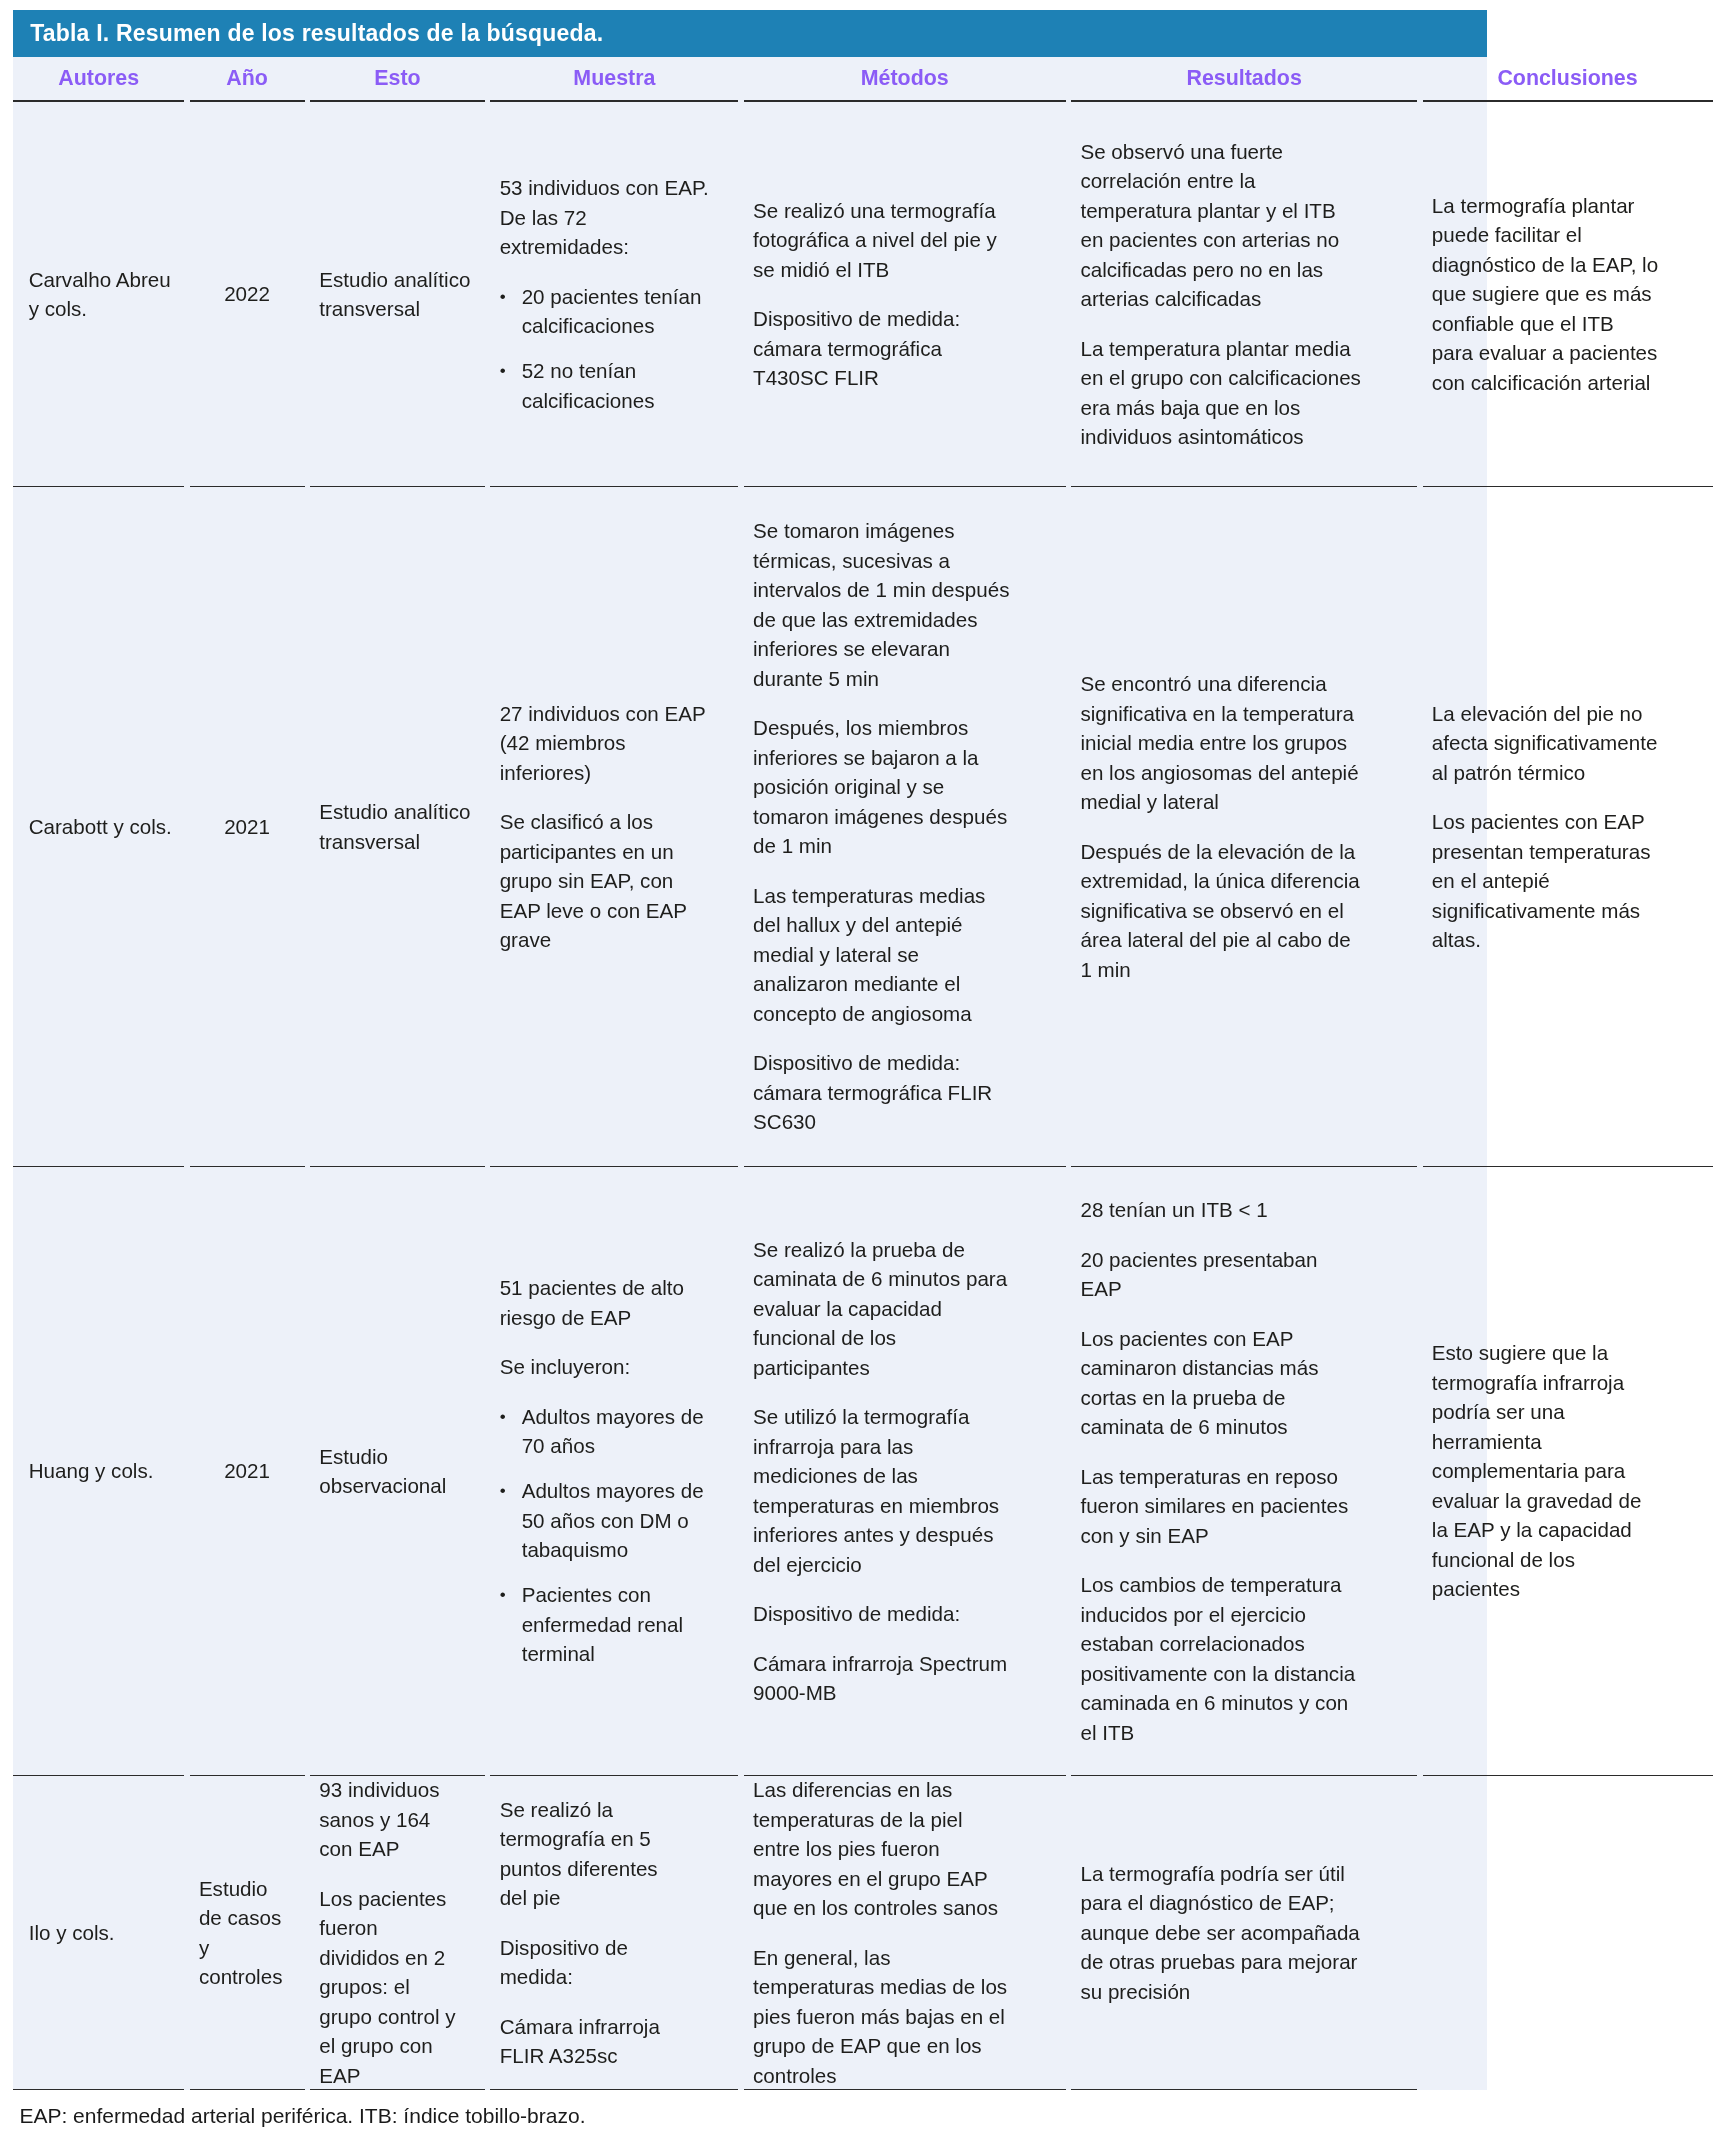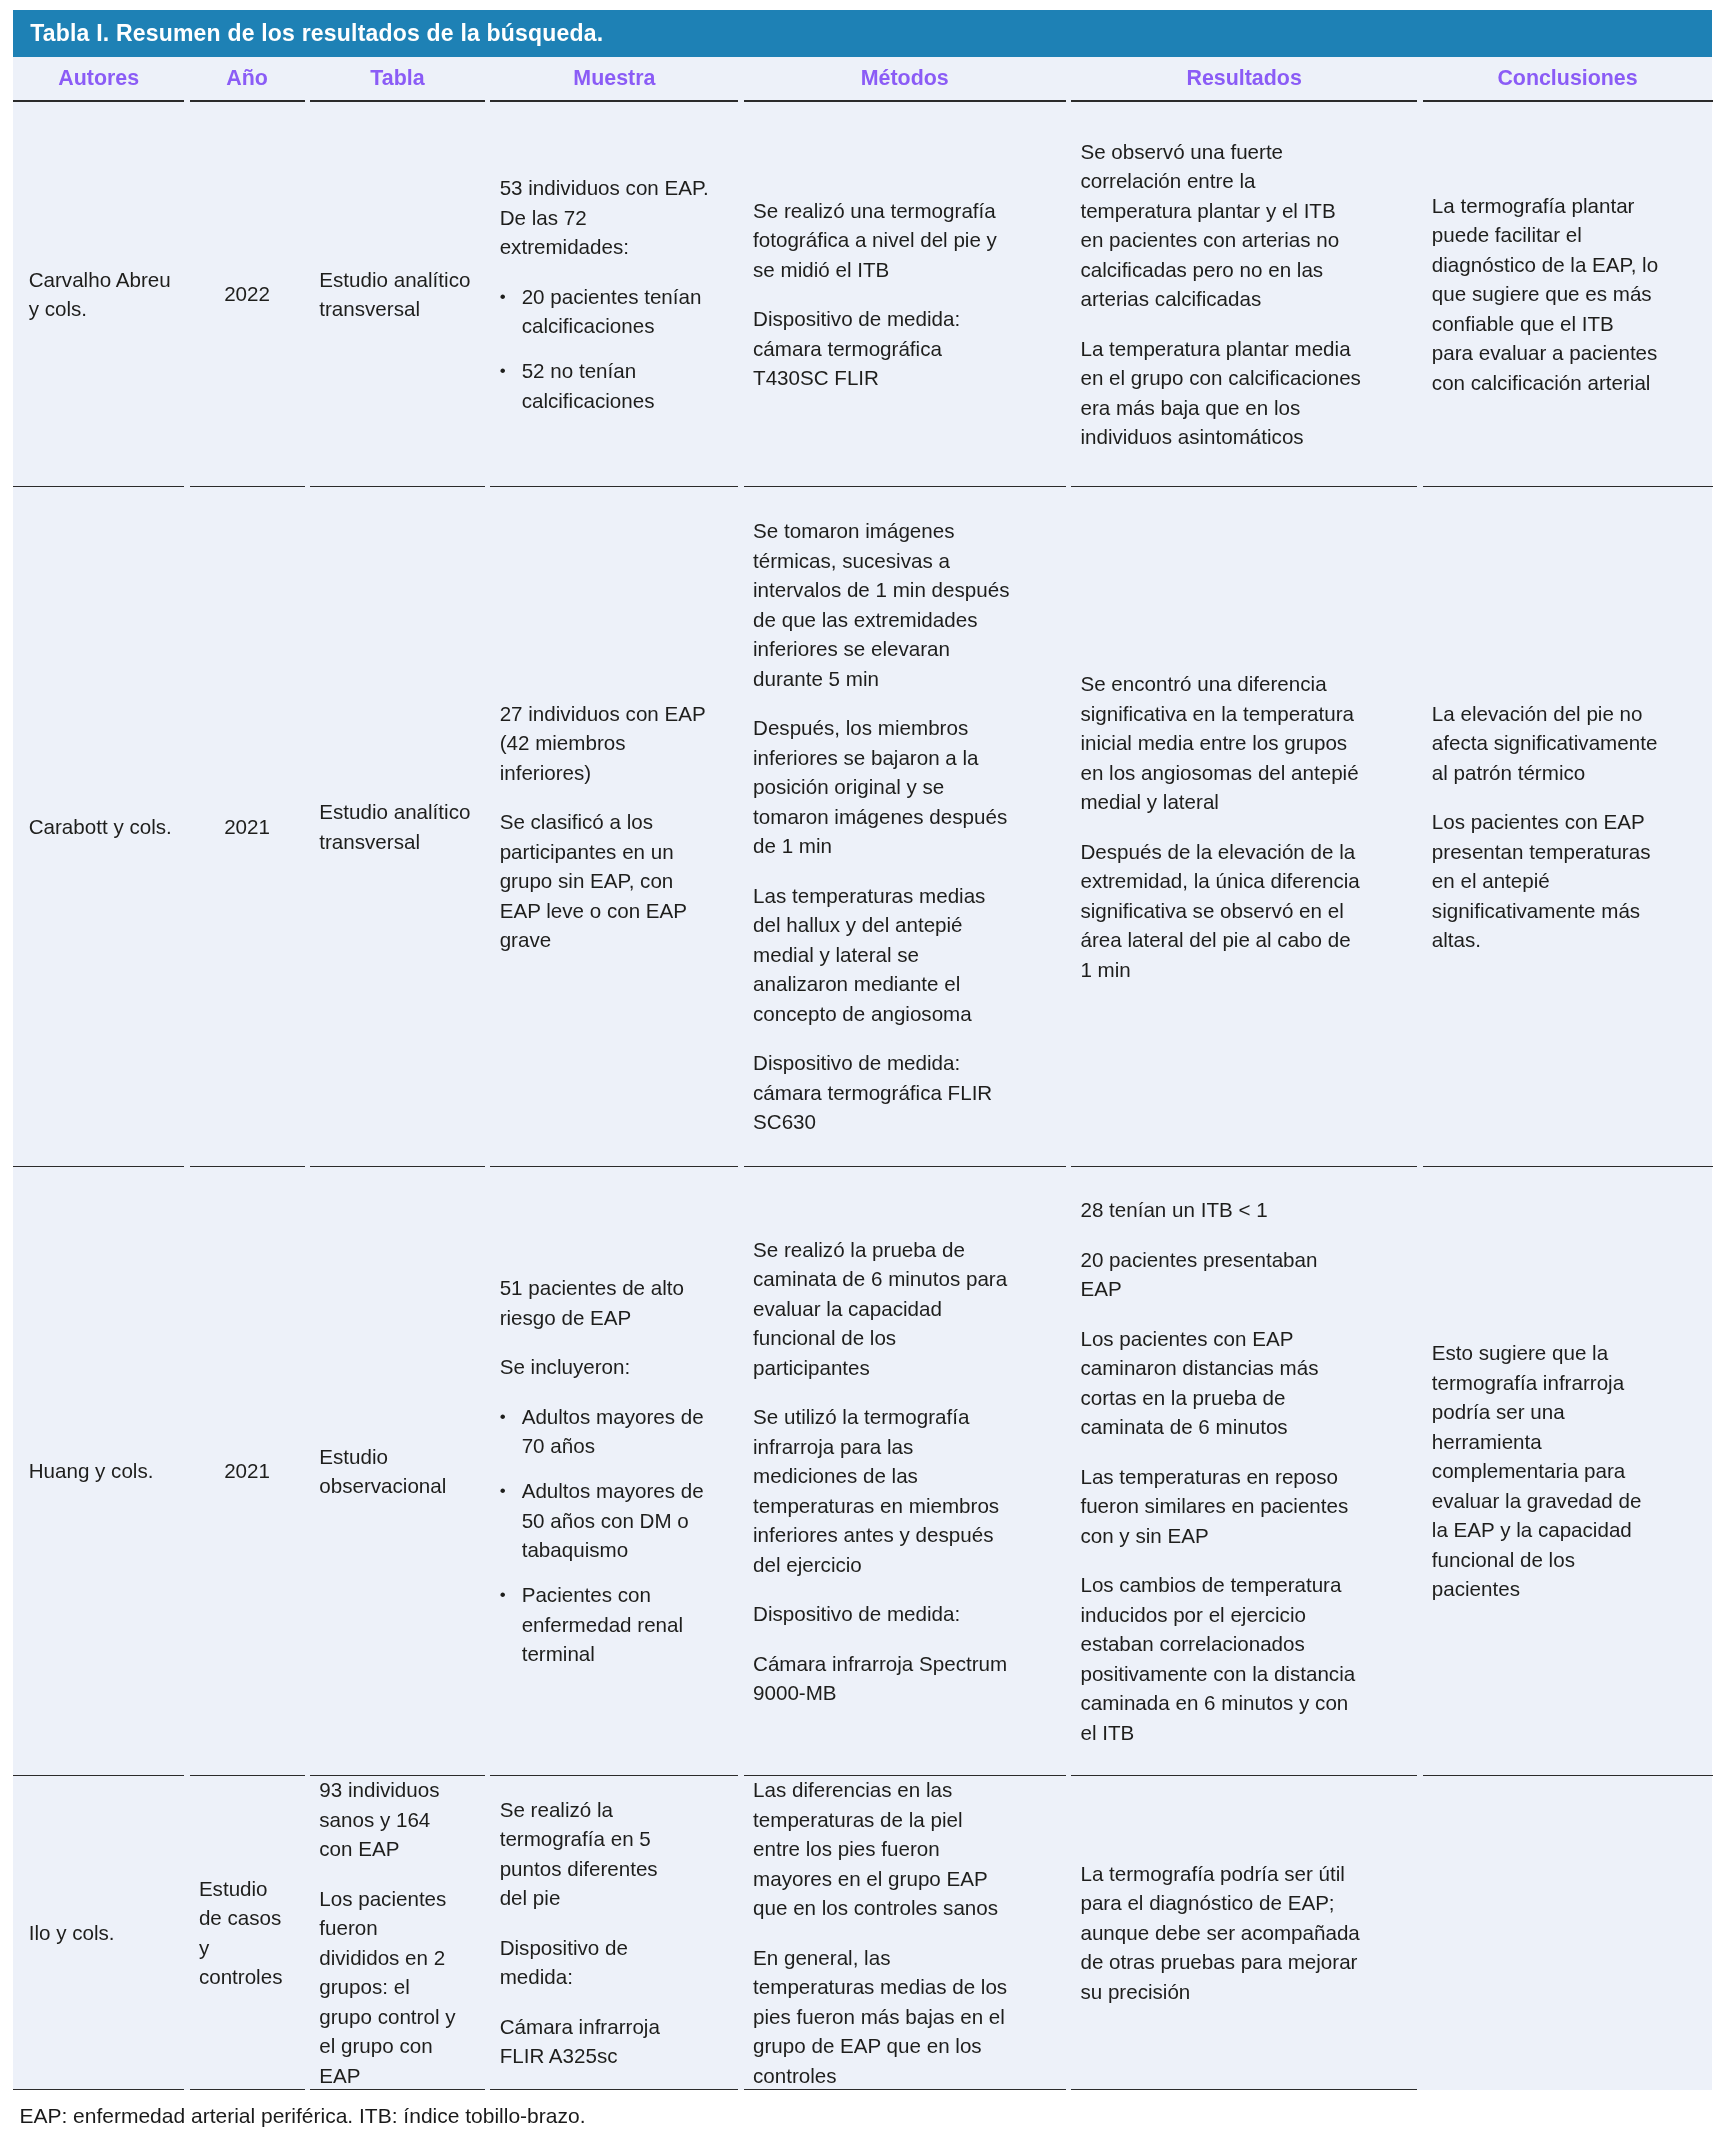--- a/index.html
+++ b/index.html
@@ -4,21 +4,21 @@
 <style>
   html,body{margin:0;padding:0;background:#ffffff;}
   .page{
     position:relative;
     width:1725px;height:2151px;
     background:#ffffff;
     font-family:"Liberation Sans","DejaVu Sans",sans-serif;
     color:#1e1e1c;
     overflow:hidden;
   }
-  .table-wrap{position:absolute;left:13.2px;top:10px;width:1699px;}
+  .table-wrap{position:absolute;left:13.2px;top:10px;width:1474px;}
   .title-bar{
     height:47px;background:#1e81b5;color:#ffffff;
     display:flex;align-items:center;
     padding-left:17px;box-sizing:border-box;
     font-size:23px;font-weight:bold;letter-spacing:0.2px;
   }
   .grid{
     display:grid;
     grid-template-columns:171px 115px 175px 248px 322px 346px 290px;
     column-gap:5.4px;
@@ -64,21 +64,21 @@
 <div class="page">
   <div class="table-wrap">
 
     <div class="title-bar">
       <span>Tabla I. Resumen de los resultados de la búsqueda.</span>
     </div>
 
     <div class="grid header-row">
       <div class="hcell">Autores</div>
       <div class="hcell">Año</div>
-      <div class="hcell">Tabla</div>
+      <div class="hcell">Esto</div>
       <div class="hcell">Muestra</div>
       <div class="hcell">Métodos</div>
       <div class="hcell">Resultados</div>
       <div class="hcell">Conclusiones</div>
     </div>
 
     <div class="grid body-row row-1">
       <div class="cell autores">
         <p>Carvalho Abreu y cols.</p>
       </div>

